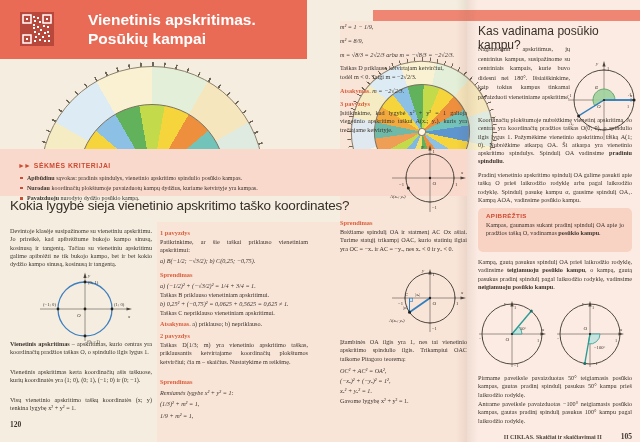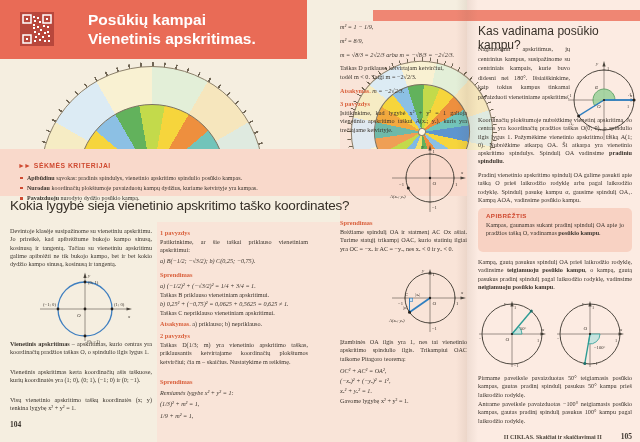--- a/index.html
+++ b/index.html
@@ -109,22 +109,22 @@
         <rect x="22" y="24" width="2" height="2"></rect>
           <rect x="15" y="24" width="2" height="2"></rect>
         <rect x="19" y="27" width="2" height="2"></rect>
           <rect x="24" y="28" width="2" height="2"></rect>
         <rect x="28" y="28" width="2" height="2"></rect>
           <rect x="14" y="28" width="2" height="2"></rect>
         <rect x="27" y="19" width="2" height="2"></rect>
       </g>
     </svg>
     <div class="abs title">
+      <div>Vienetinis apskritimas.</div>
       <div>Posūkių kampai</div>
-      <div>Vienetinis apskritimas.</div>
     </div>
   </div>
 
   <div class="abs criteria">
     <div>
       <span class="crit-arrow sans">►►</span><span class="crit-title">SĖKMĖS KRITERIJAI</span>
     </div>
     <div class="crit-item"><span class="b">Apibūdinu</span><span> sąvokas: pradinis spindulys, vienetinio apskritimo spindulio posūkio kampas.</span></div>
     <div class="crit-item"><span class="b">Nurodau</span><span> koordinačių plokštumoje pavaizduotų kampų dydžius, kuriame ketvirtyje yra kampas.</span></div>
     <div class="crit-item"><span class="b">Pavaizduoju</span><span> nurodyto dydžio posūkio kampą.</span></div>
@@ -152,21 +152,21 @@
     <text x="47" y="50" font-size="5" font-style="italic">O</text>
     <text x="58" y="17" font-size="4.7">(0; 1)</text>
     <text x="84" y="39" font-size="4.7">(1; 0)</text>
     <text x="26" y="39" font-size="4.7" text-anchor="end">(−1; 0)</text>
     <text x="57" y="76" font-size="4.7">(0; −1)</text>
   </svg>
 
   <div class="abs p" style="left:10px;top:340px;width:142px"><span class="b">Vienetinis apskritimas</span><span> – apskritimas, kurio centras yra koordinačių pradžios taškas O, o spindulio ilgis lygus 1.</span></div>
   <div class="abs p" style="left:10px;top:368px;width:142px">Vienetinis apskritimas kerta koordinačių ašis taškuose, kurių koordinatės yra (1; 0), (0; 1), (−1; 0) ir (0; −1).</div>
   <div class="abs p" style="left:10px;top:396px;width:142px">Visų vienetinio apskritimo taškų koordinatės (x; y) tenkina lygybę x² + y² = 1.</div>
-  <div class="abs b" style="left:10px;top:420px;font-size:7.5px">104</div>
+  <div class="abs b" style="left:10px;top:420px;font-size:7.5px">120</div>
 
   <div class="abs exlabel" style="left:160px;top:229px">1 pavyzdys</div>
   <div class="abs p" style="left:160px;top:238px;width:148px">Patikrinkime, ar šie taškai priklauso vienetiniam apskritimui:</div>
   <div class="abs ln i" style="left:160px;top:256px;width:148px">a) B(−1/2; −√3/2); b) C(0,25; −0,75).</div>
   <div class="abs exlabel" style="left:160px;top:271px">Sprendimas</div>
   <div class="abs ln i" style="left:160px;top:281px;width:148px">a) (−1/2)² + (−√3/2)² = 1/4 + 3/4 = 1.</div>
   <div class="abs ln" style="left:160px;top:290px;width:148px">Taškas B priklauso vienetiniam apskritimui.</div>
   <div class="abs ln i" style="left:160px;top:299px;width:148px">b) 0,25² + (−0,75)² = 0,0625 + 0,5625 = 0,625 ≠ 1.</div>
   <div class="abs ln" style="left:160px;top:308px;width:148px">Taškas C nepriklauso vienetiniam apskritimui.</div>
   <div class="abs ln" style="left:160px;top:319px;width:148px"><span class="acc">Atsakymas.</span><span> a) priklauso; b) nepriklauso.</span></div>

